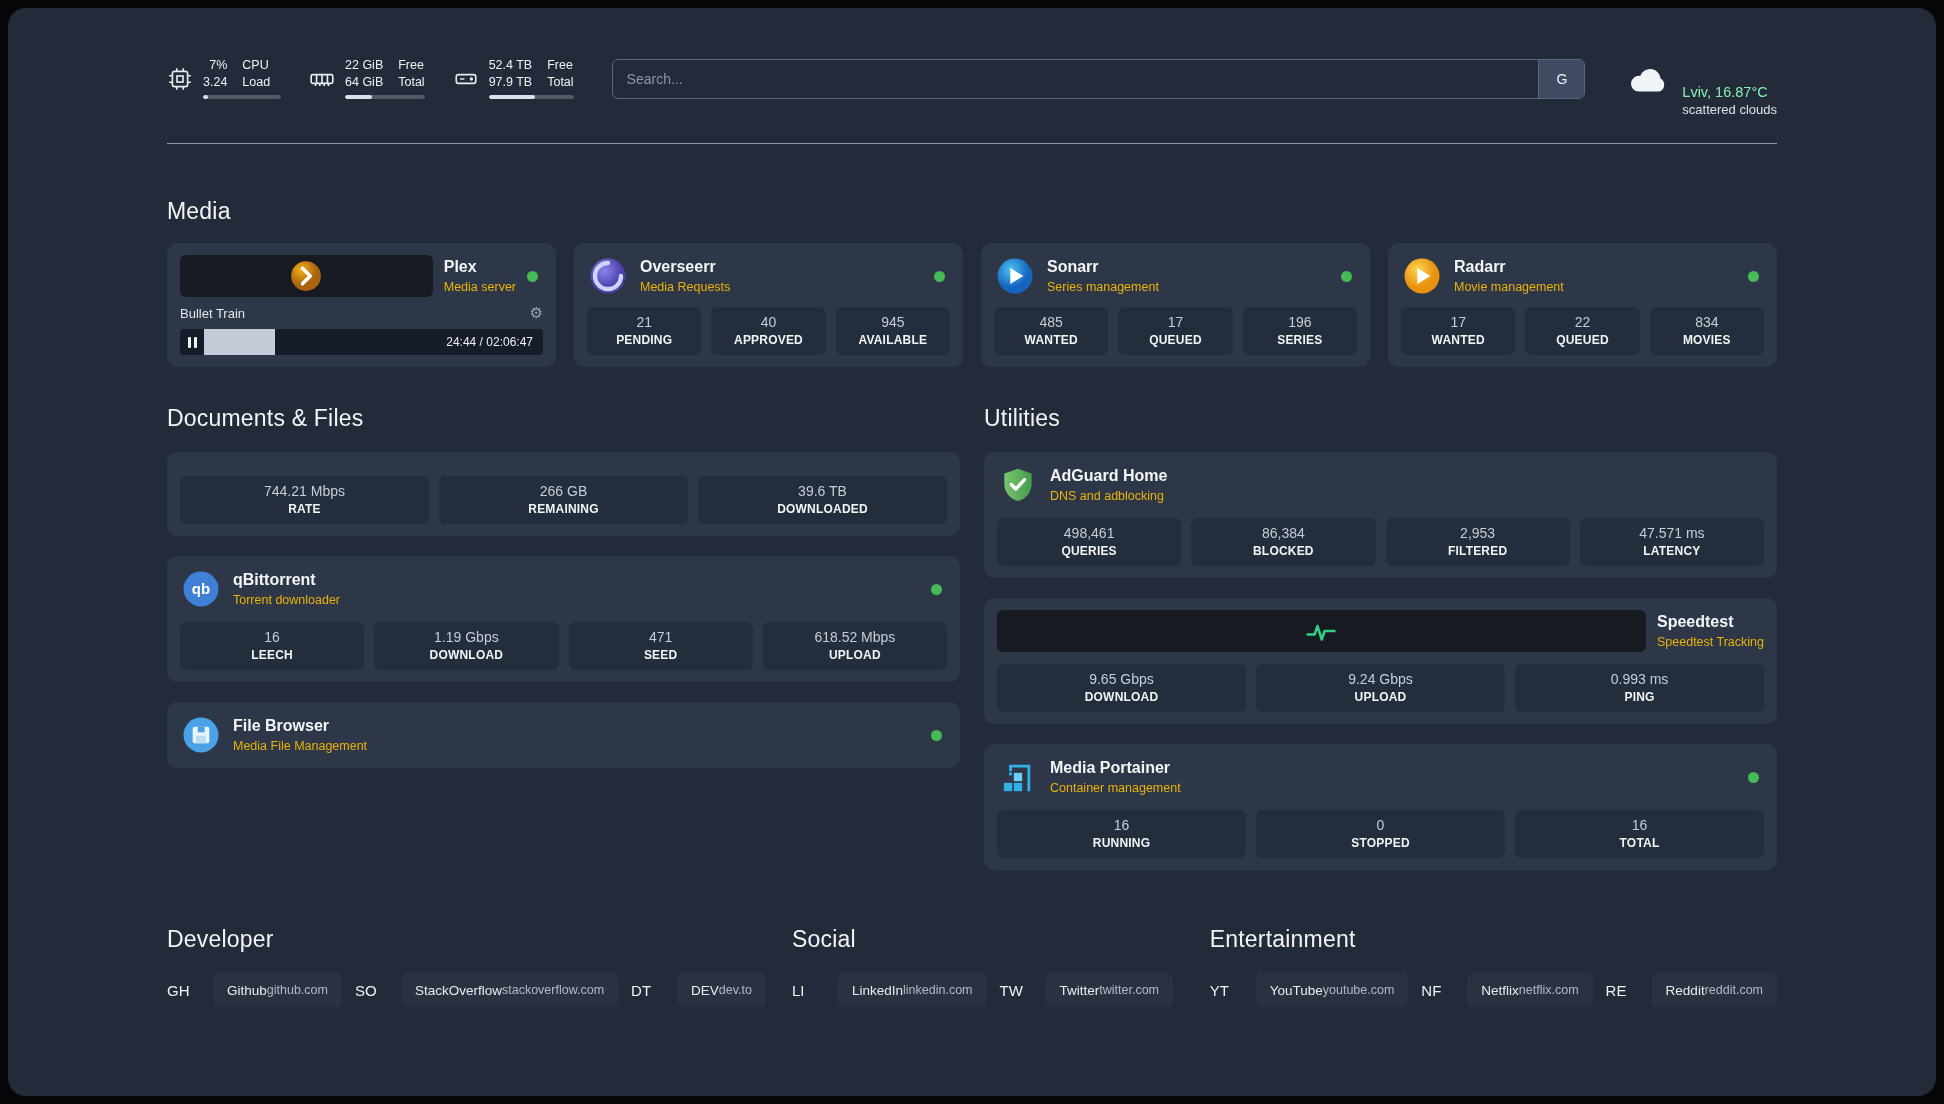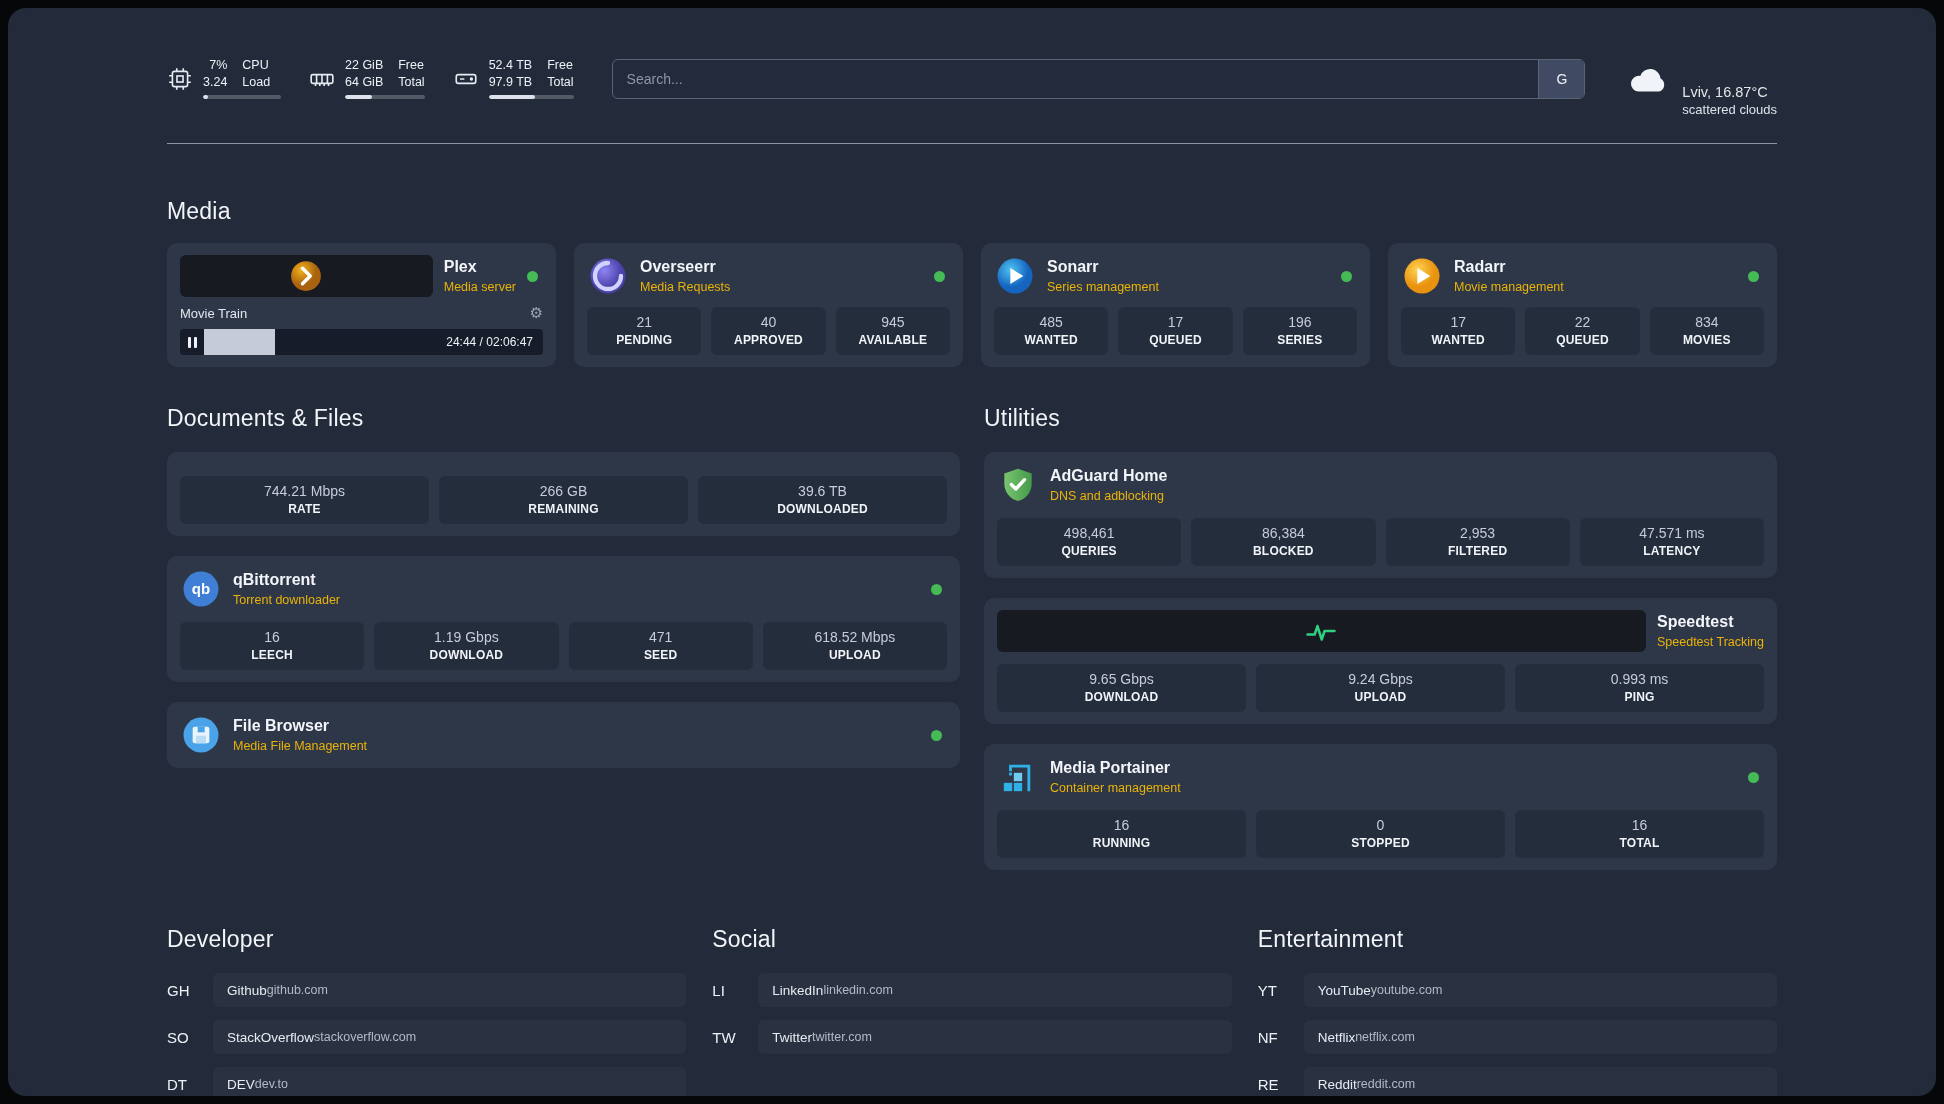--- a/index.html
+++ b/index.html
@@ -21,21 +21,21 @@
   .m-bar { margin-top:6px; height:4px; border-radius:2px; background:rgba(255,255,255,.22); overflow:hidden; }
   .m-fill { height:100%; background:#dde2ea; border-radius:2px; }
 
   .search { flex:1; display:flex; margin:0 42px 0 38px; height:40px; border:1px solid #5a6378; border-radius:6px; background:#212940; background:#222a3c; overflow:hidden; }
   .search input { flex:1; background:transparent; border:0; outline:0; color:#dfe4ee; padding:0 14px; font-size:14px; font-family:inherit; }
   .search input::placeholder { color:#8d96a9; }
   .search-engine { width:46px; background:#404b63; display:flex; align-items:center; justify-content:center; font-size:14px; color:#eef1f6; border-left:1px solid #5a6378; cursor:pointer; }
 
   .weather { display:flex; align-items:center; gap:13px; }
   .weather-icon { width:42px; height:30px; }
-  .w-loc { font-size:14.5px; color:#e5e5e5;margin-top:44px; }
+  .w-loc { font-size:14.5px; color:#86efac;margin-top:44px; }
   .w-cond { font-size:13px; color:#dde2ea; margin-top:2px; }
 
   .divider { height:1px; background:#8d96a6; margin-top:26px; }
 
   
   .section-title { font-size:23px; font-weight:500; color:#f2f4f8; letter-spacing:.2px; }
   .media-section { margin-top:54px; }
   .media-grid { display:grid; grid-template-columns:repeat(4,1fr); gap:18px; margin-top:18px; }
 
   .card { background:#2e3748; border-radius:10px; padding:12px 13px; cursor:pointer; }
@@ -65,21 +65,21 @@
   .pause { position:relative; z-index:2; display:flex; gap:3px; margin-left:8px; cursor:pointer; }
   .pause i { width:3px; height:11px; background:#eef1f6; border-radius:1px; }
   .ptime { position:relative; z-index:2; margin-left:auto; margin-right:10px; font-size:12px; color:#eef1f6; }
 
   
   .two-col { display:grid; grid-template-columns:1fr 1fr; gap:24px; margin-top:38px; }
   .stack { display:flex; flex-direction:column; gap:20px; margin-top:20px; }
 
   
   .bookmarks { display:grid; grid-template-columns:repeat(3,1fr); gap:26px; margin-top:56px; padding-bottom:46px; }
-  .bm-rows { display:flex; flex-direction:column; gap:13px; margin-top:20px; }
+  .bm-rows { display:flex; flex-direction:row; gap:13px; margin-top:20px; }
   .bm-row { display:flex; align-items:center; }
   .bm-abbr { width:46px; font-size:15px; color:#eef1f6; flex:none; }
   .bm-pill { flex:1; height:34px; background:#2a3242; border-radius:6px; display:flex; align-items:center; justify-content:flex-start; padding:0 14px; cursor:pointer; }
   .bm-name { font-size:13.5px; color:#e8ebf1; }
   .bm-url { font-size:12.5px; color:#b3bac6; }
 
   
   .circ-text { font-weight:700; }
 </style>
 </head>
@@ -205,21 +205,21 @@
               </svg>
             </div>
             <div class="app-meta">
               <div class="app-name">Plex</div>
               <div class="app-sub">Media server</div>
             </div>
             <span class="dot"></span>
           </div>
           <div>
             <div class="track-row">
-              <span>Movie Train</span>
+              <span>Bullet Train</span>
               <span class="gear">⚙</span>
             </div>
             <div class="player-bar">
               <span class="pause">
                   <i></i>
                   <i></i>
                 </span>
               <div class="pfill" style="width: 19.5%;"></div>
               <span class="ptime">24:44 / 02:06:47</span>
             </div>

